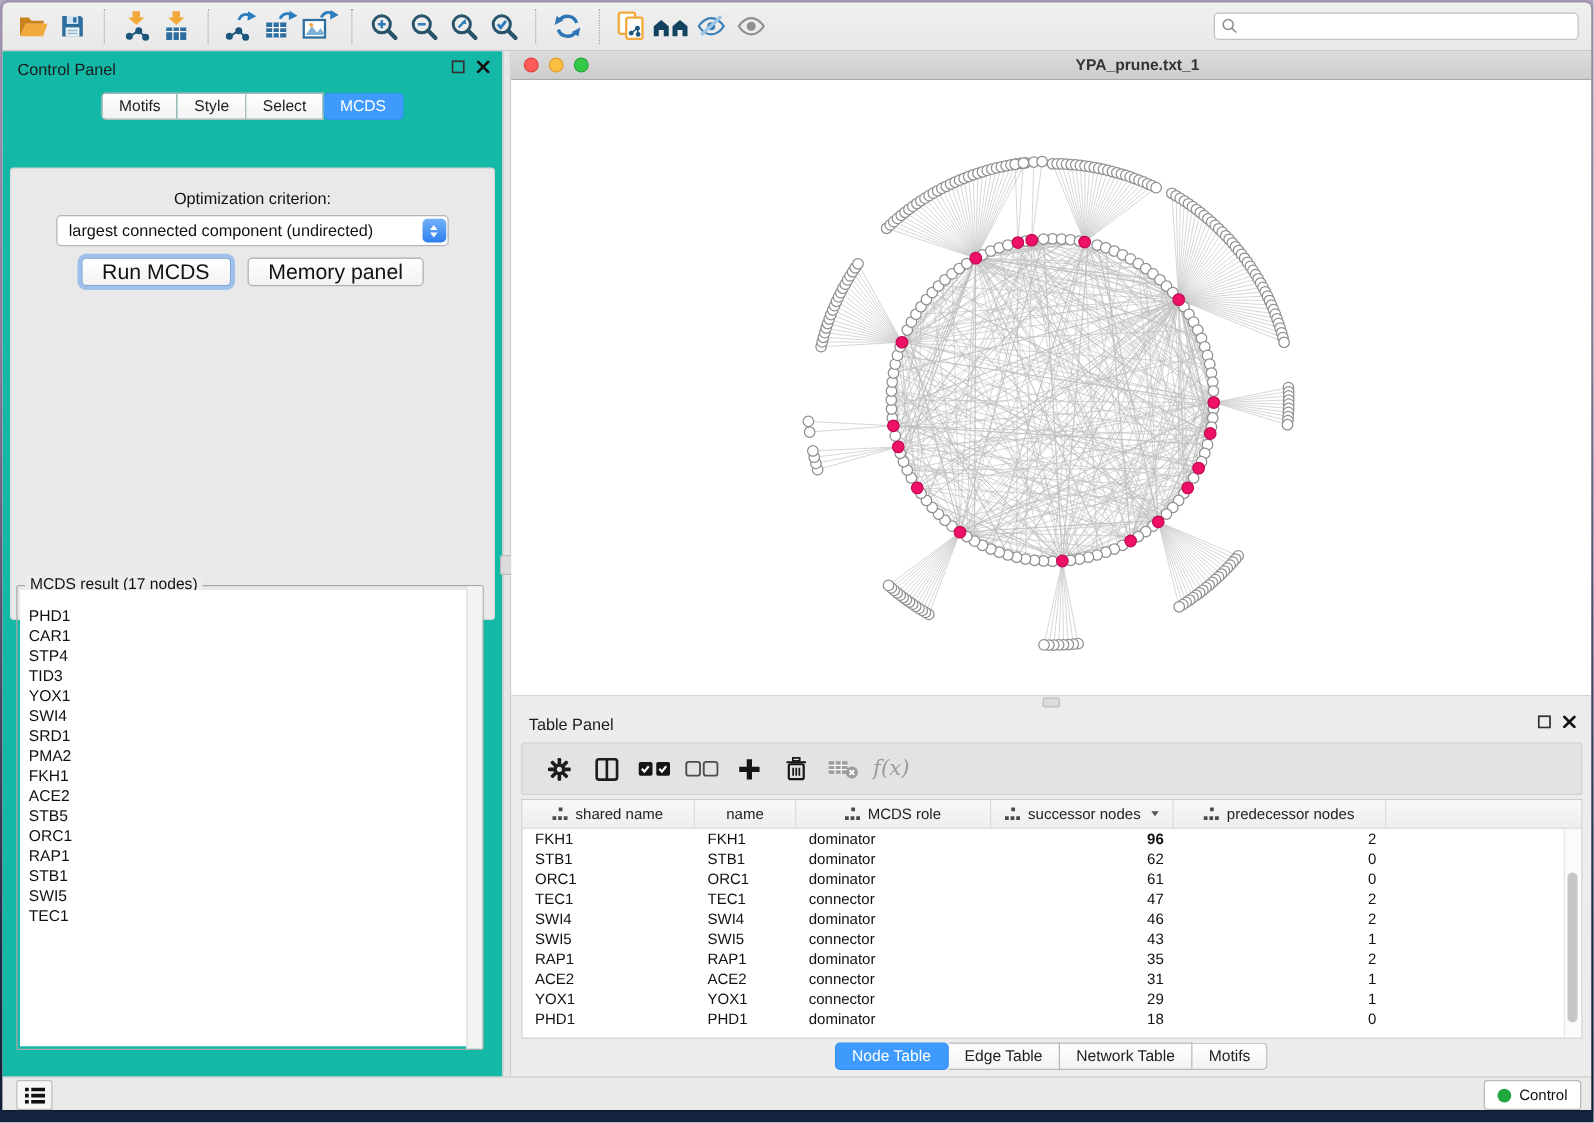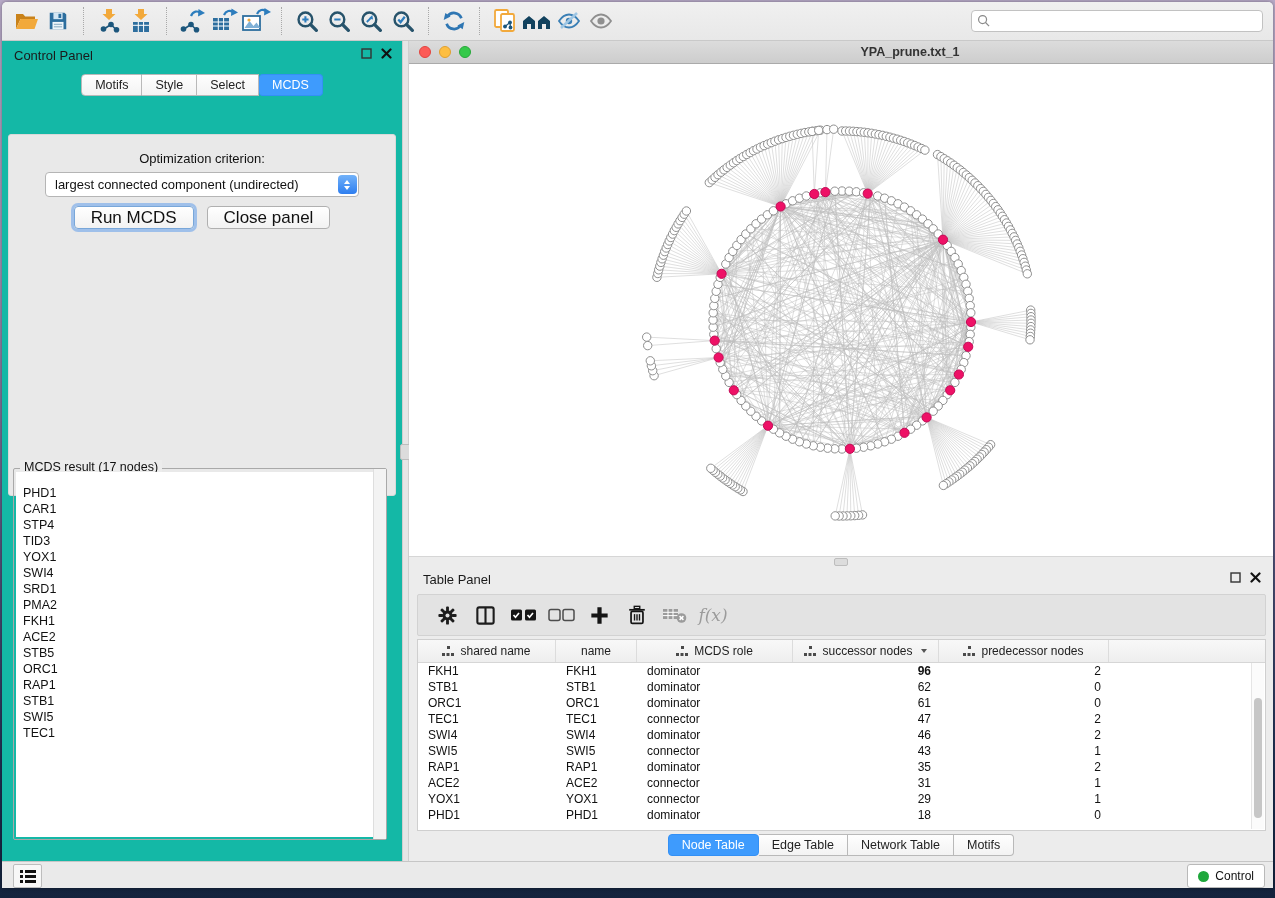--- a/index.html
+++ b/index.html
@@ -284,21 +284,21 @@
         <div class="opt-label">Optimization criterion:</div>
         <div class="combo">
           <span class="combo-text">largest connected component (undirected)</span>
           <span class="stepper">
                 <span class="up"></span>
                 <span class="dn"></span>
               </span>
         </div>
         <div class="btn-row">
           <button class="btn focus">Run MCDS</button>
-          <button class="btn">Close panel</button>
+          <button class="btn">Memory panel</button>
         </div>
       </div>
       <div class="groupbox">
         <span class="legend">MCDS result (17 nodes)</span>
         <div class="gb-list" id="mcds-list">
               <div class="pad"></div>
               <div class="gb-item">PHD1</div>
               <div class="gb-item">CAR1</div>
               <div class="gb-item">STP4</div>
               <div class="gb-item">TID3</div>

